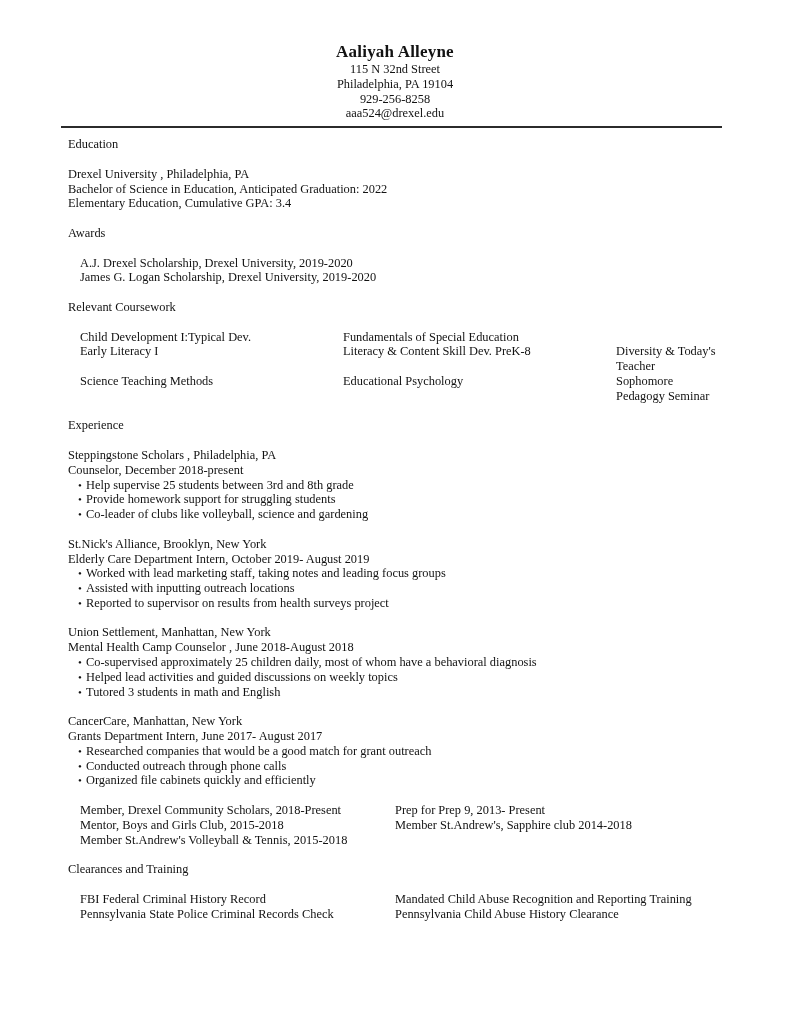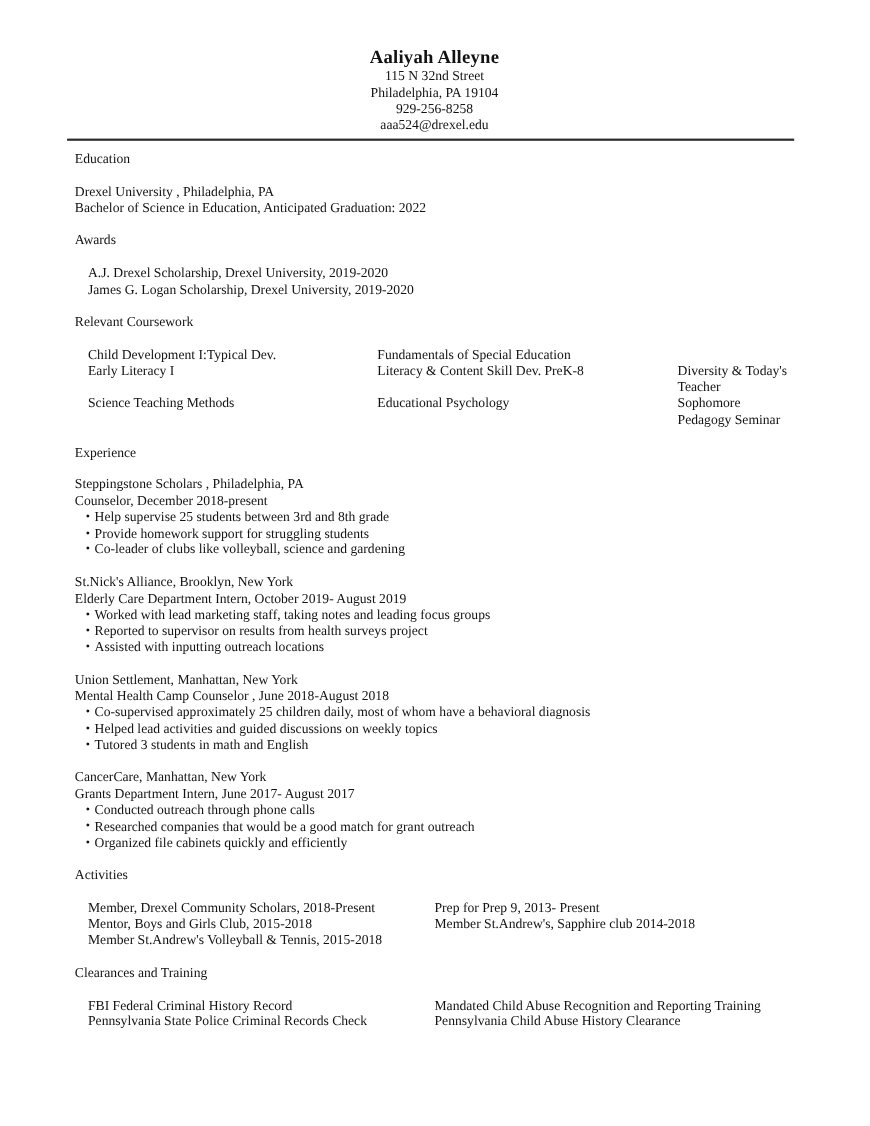--- a/index.html
+++ b/index.html
@@ -71,20 +71,21 @@
     <div class="hline">aaa524@drexel.edu</div>
   </div>
 
   <hr class="divider">
 
   <div>
     <div class="section-title">Education</div>
     <div class="block">
       <div class="line">Drexel University , Philadelphia, PA</div>
       <div class="line">Bachelor of Science in Education, Anticipated Graduation: 2022</div>
+      <div class="line">Elementary Education, Cumulative GPA: 3.4</div>
     </div>
   </div>
 
   <div>
     <div class="section-title">Awards</div>
     <div class="block">
       <div class="line indent">A.J. Drexel Scholarship, Drexel University, 2019-2020</div>
       <div class="line indent">James G. Logan Scholarship, Drexel University, 2019-2020</div>
     </div>
   </div>
@@ -117,43 +118,42 @@
       <div class="line">Counselor, December 2018-present</div>
       <div class="bullet">Help supervise 25 students between 3rd and 8th grade</div>
       <div class="bullet">Provide homework support for struggling students</div>
       <div class="bullet">Co-leader of clubs like volleyball, science and gardening</div>
     </div>
 
     <div class="block">
       <div class="line">St.Nick's Alliance, Brooklyn, New York</div>
       <div class="line">Elderly Care Department Intern, October 2019- August 2019</div>
       <div class="bullet">Worked with lead marketing staff, taking notes and leading focus groups</div>
+      <div class="bullet">Assisted with inputting outreach locations</div>
       <div class="bullet">Reported to supervisor on results from health surveys project</div>
-      <div class="bullet">Assisted with inputting outreach locations</div>
     </div>
 
     <div class="block">
       <div class="line">Union Settlement, Manhattan, New York</div>
       <div class="line">Mental Health Camp Counselor , June 2018-August 2018</div>
       <div class="bullet">Co-supervised approximately 25 children daily, most of whom have a behavioral diagnosis</div>
       <div class="bullet">Helped lead activities and guided discussions on weekly topics</div>
       <div class="bullet">Tutored 3 students in math and English</div>
     </div>
 
     <div class="block">
       <div class="line">CancerCare, Manhattan, New York</div>
       <div class="line">Grants Department Intern, June 2017- August 2017</div>
+      <div class="bullet">Researched companies that would be a good match for grant outreach</div>
       <div class="bullet">Conducted outreach through phone calls</div>
-      <div class="bullet">Researched companies that would be a good match for grant outreach</div>
       <div class="bullet">Organized file cabinets quickly and efficiently</div>
     </div>
   </div>
 
   <div>
-    <div class="section-title">Activities</div>
     <div class="block">
       <div class="tc-row">
         <div class="tc-a">Member, Drexel Community Scholars, 2018-Present</div>
         <div class="tc-b">Prep for Prep 9, 2013- Present</div>
       </div>
       <div class="tc-row">
         <div class="tc-a">Mentor, Boys and Girls Club, 2015-2018</div>
         <div class="tc-b">Member St.Andrew's, Sapphire club 2014-2018</div>
       </div>
       <div class="tc-row">

